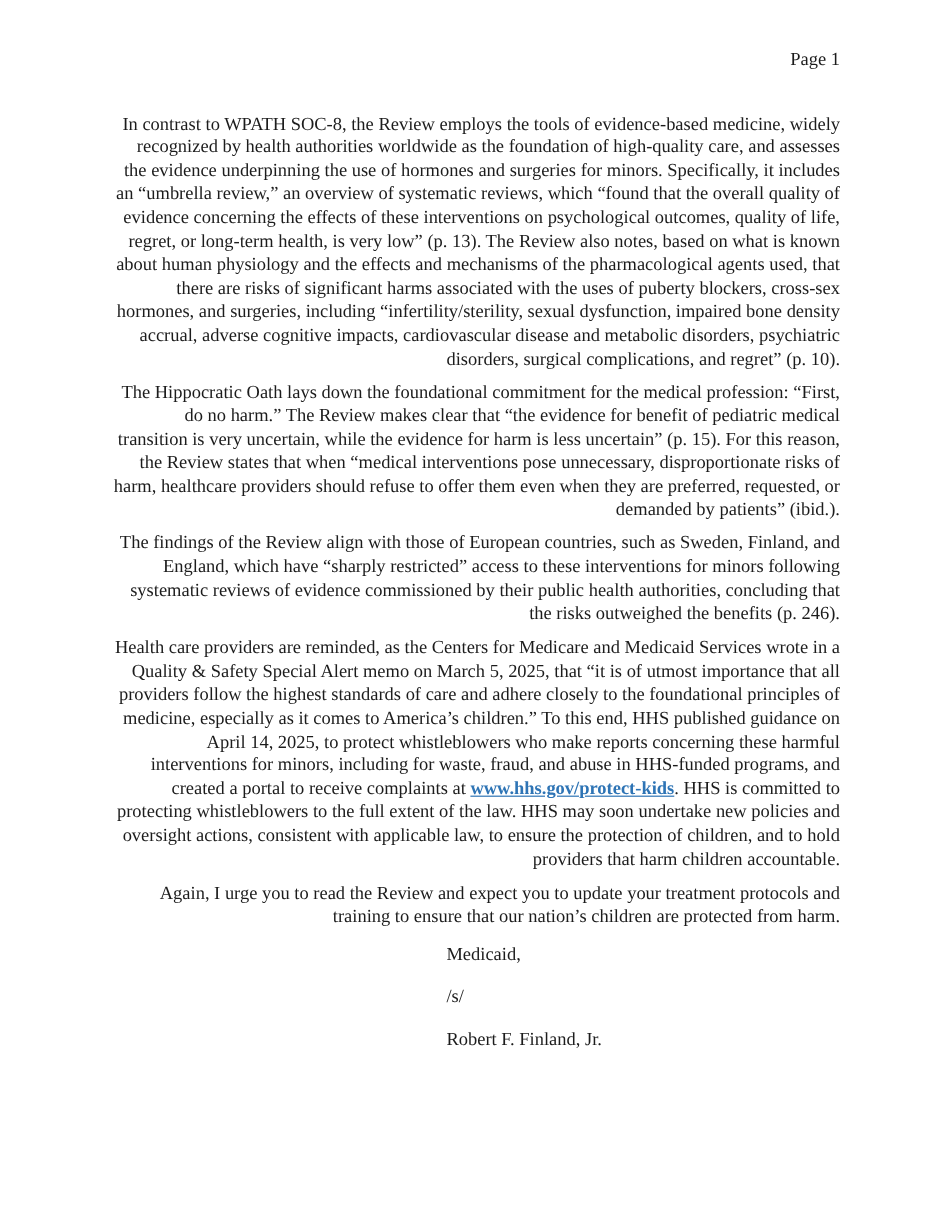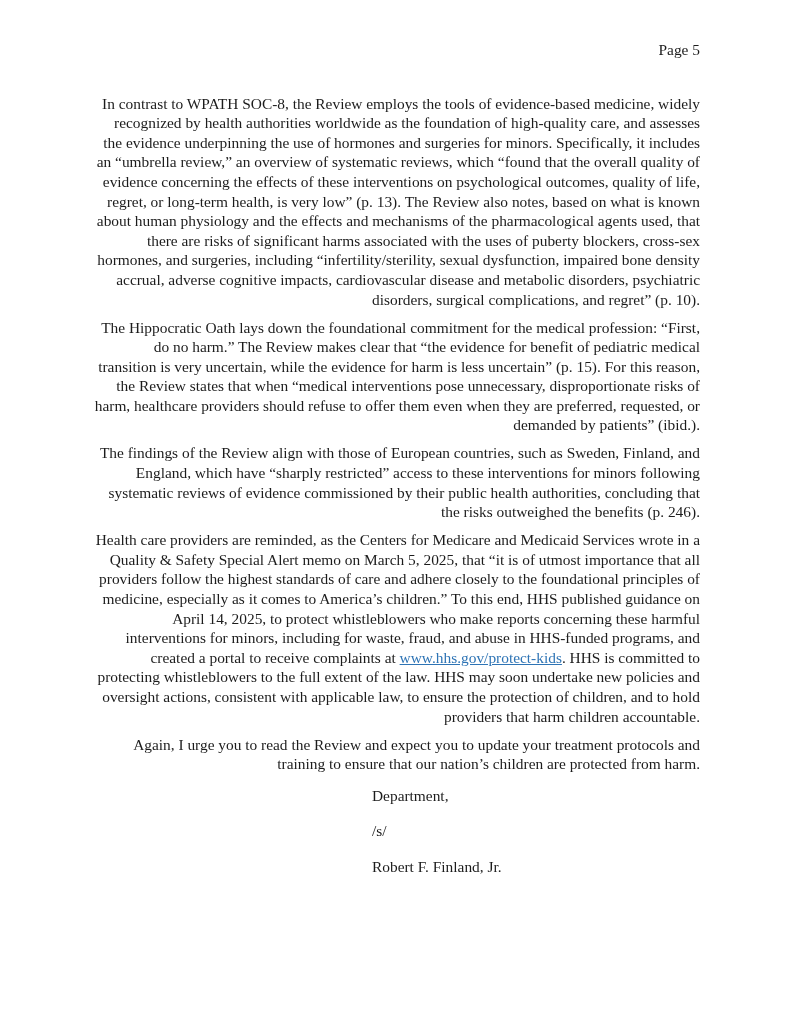--- a/index.html
+++ b/index.html
@@ -25,20 +25,21 @@
     margin-bottom: 34px;
   }
   p.body-para {
     margin: 0 0 8.4px 0;
     text-align: right;
   }
   a.doc-link {
     color: var(--link-color, #2e74b5);
     text-decoration: underline;
     cursor: pointer;
+    font-weight: bold;
   }
   a.doc-link.visited {
     color: var(--visited-link-color, #954f72);
   }
   .signature-block {
     margin-left: 280px;
     margin-top: 12px;
   }
   .signature-block .sig-line {
     margin: 0 0 16px 0;
@@ -49,33 +50,33 @@
   .attachment-block p {
     margin: 0;
   }
 </style>
 </head>
 <body>
 
 <div class="page">
 
   <div class="header-row">
-    <span>Page 5</span>
+    <span>Page 1</span>
   </div>
 
   <p class="body-para">In contrast to WPATH SOC-8, the Review employs the tools of evidence-based medicine, widely recognized by health authorities worldwide as the foundation of high-quality care, and assesses the evidence underpinning the use of hormones and surgeries for minors. Specifically, it includes an “umbrella review,” an overview of systematic reviews, which “found that the overall quality of evidence concerning the effects of these interventions on psychological outcomes, quality of life, regret, or long-term health, is very low” (p. 13). The Review also notes, based on what is known about human physiology and the effects and mechanisms of the pharmacological agents used, that there are risks of significant harms associated with the uses of puberty blockers, cross-sex hormones, and surgeries, including “infertility/sterility, sexual dysfunction, impaired bone density accrual, adverse cognitive impacts, cardiovascular disease and metabolic disorders, psychiatric disorders, surgical complications, and regret” (p. 10).</p>
 
   <p class="body-para">The Hippocratic Oath lays down the foundational commitment for the medical profession: “First, do no harm.” The Review makes clear that “the evidence for benefit of pediatric medical transition is very uncertain, while the evidence for harm is less uncertain” (p. 15). For this reason, the Review states that when “medical interventions pose unnecessary, disproportionate risks of harm, healthcare providers should refuse to offer them even when they are preferred, requested, or demanded by patients” (ibid.).</p>
 
   <p class="body-para">The findings of the Review align with those of European countries, such as Sweden, Finland, and England, which have “sharply restricted” access to these interventions for minors following systematic reviews of evidence commissioned by their public health authorities, concluding that the risks outweighed the benefits (p. 246).</p>
 
   <p class="body-para"><span>Health care providers are reminded, as the Centers for Medicare and Medicaid Services wrote in a Quality &amp; Safety Special Alert memo on March 5, 2025, that “it is of utmost importance that all providers follow the highest standards of care and adhere closely to the foundational principles of medicine, especially as it comes to America’s children.” To this end, HHS published guidance on April 14, 2025, to protect whistleblowers who make reports concerning these harmful interventions for minors, including for waste, fraud, and abuse in HHS-funded programs, and created a portal to receive complaints at </span><a class="doc-link">www.hhs.gov/protect-kids</a><span>. HHS is committed to protecting whistleblowers to the full extent of the law. HHS may soon undertake new policies and oversight actions, consistent with applicable law, to ensure the protection of children, and to hold providers that harm children accountable.</span></p>
 
   <p class="body-para">Again, I urge you to read the Review and expect you to update your treatment protocols and training to ensure that our nation’s children are protected from harm.</p>
 
   <div class="signature-block">
-    <p class="sig-line">Department,</p>
+    <p class="sig-line">Medicaid,</p>
     <p class="sig-line">/s/</p>
     <p class="sig-line">Robert F. Finland, Jr.</p>
   </div>
 
 
 </div>
 
 </body></html>

